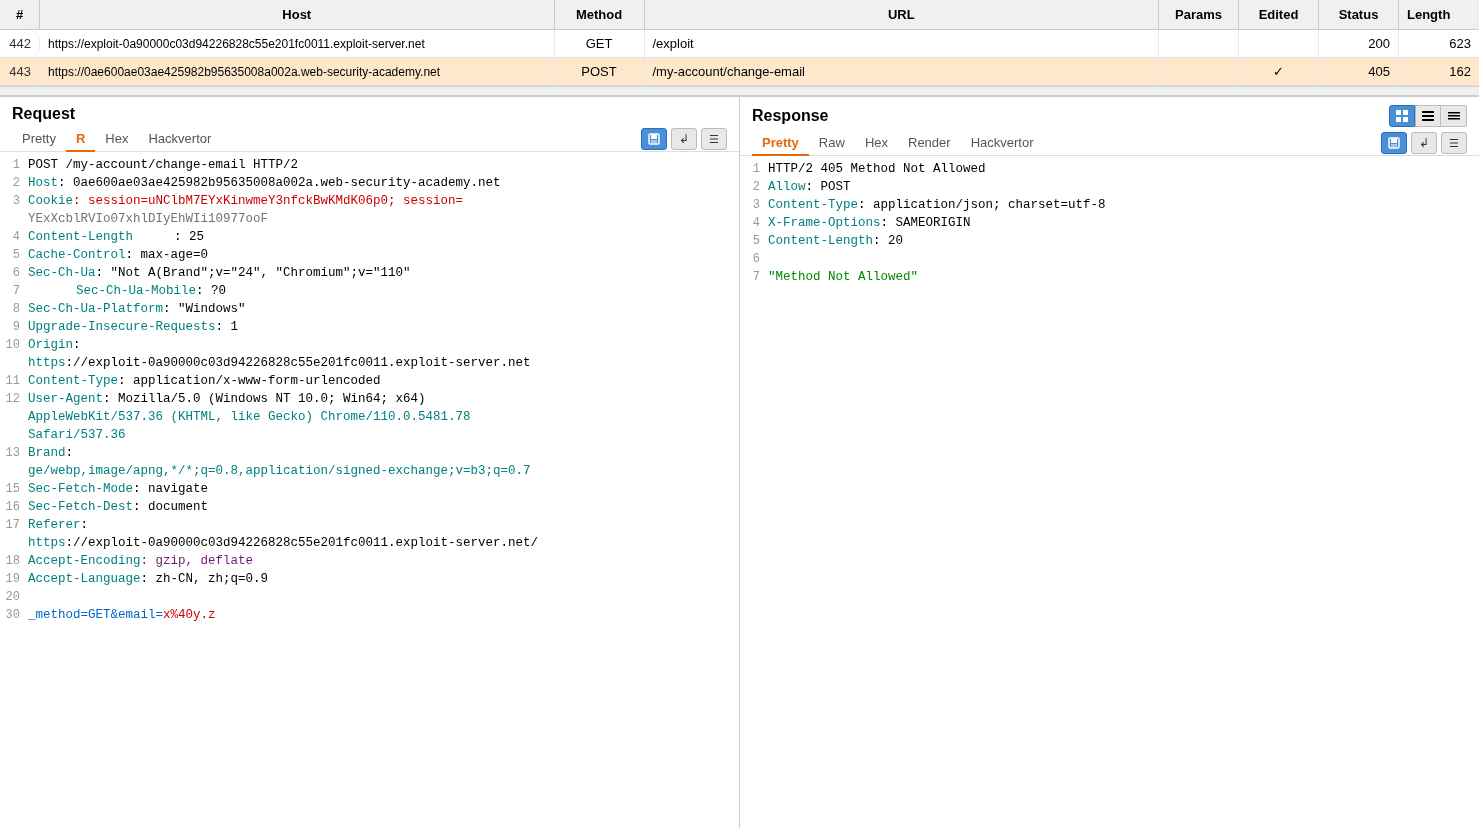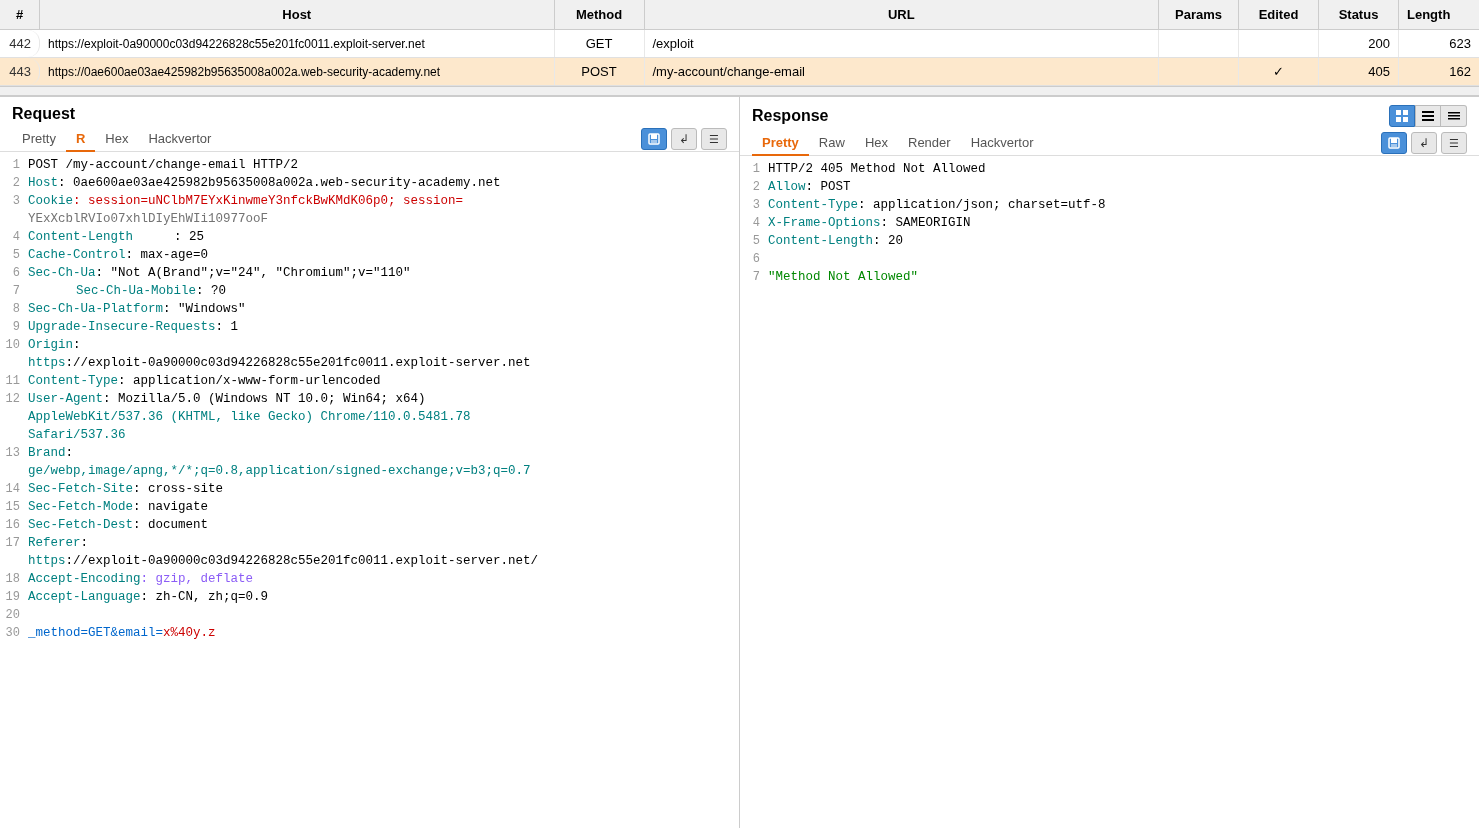--- a/index.html
+++ b/index.html
@@ -368,42 +368,38 @@
         </div>
         <div class="code-line">
           <span class="line-num">13</span>
           <span class="line-content"><span style="color:#008080;">Brand</span><span style="color:#000;">:</span></span>
         </div>
         <div class="code-line">
           <span class="line-num"></span>
           <span class="line-content"><span style="color:#008080;">ge/webp,image/apng,*/*;q=0.8,application/signed-exchange;v=b3;q=0.7</span></span>
         </div>
         <div class="code-line">
-          <span class="line-num">14</span>
-          <span class="line-content"><span style="color:#008080;">Sec-Fetch-Site</span><span style="color:#000;">: cross-site</span></span>
-        </div>
-        <div class="code-line">
           <span class="line-num">15</span>
           <span class="line-content"><span style="color:#008080;">Sec-Fetch-Mode</span><span style="color:#000;">: navigate</span></span>
         </div>
         <div class="code-line">
           <span class="line-num">16</span>
           <span class="line-content"><span style="color:#008080;">Sec-Fetch-Dest</span><span style="color:#000;">: document</span></span>
         </div>
         <div class="code-line">
           <span class="line-num">17</span>
           <span class="line-content"><span style="color:#008080;">Referer</span><span style="color:#000;">:</span></span>
         </div>
         <div class="code-line">
           <span class="line-num"></span>
           <span class="line-content"><span style="color:#008080;">https</span><span style="color:#000;">://exploit-0a90000c03d94226828c55e201fc0011.exploit-server.net/</span></span>
         </div>
         <div class="code-line">
           <span class="line-num">18</span>
-          <span class="line-content"><span style="color:#008080;">Accept-Encoding</span><span style="color:#8b5cf6;">: gzip, deflate</span></span>
+          <span class="line-content"><span style="color:#008080;">Accept-Encoding</span><span style="color:#701a75;">: gzip, deflate</span></span>
         </div>
         <div class="code-line">
           <span class="line-num">19</span>
           <span class="line-content"><span style="color:#008080;">Accept-Language</span><span style="color:#000;">: zh-CN, zh;q=0.9</span></span>
         </div>
         <div class="code-line">
           <span class="line-num">20</span>
           <span class="line-content"></span>
         </div>
         <div class="code-line">

